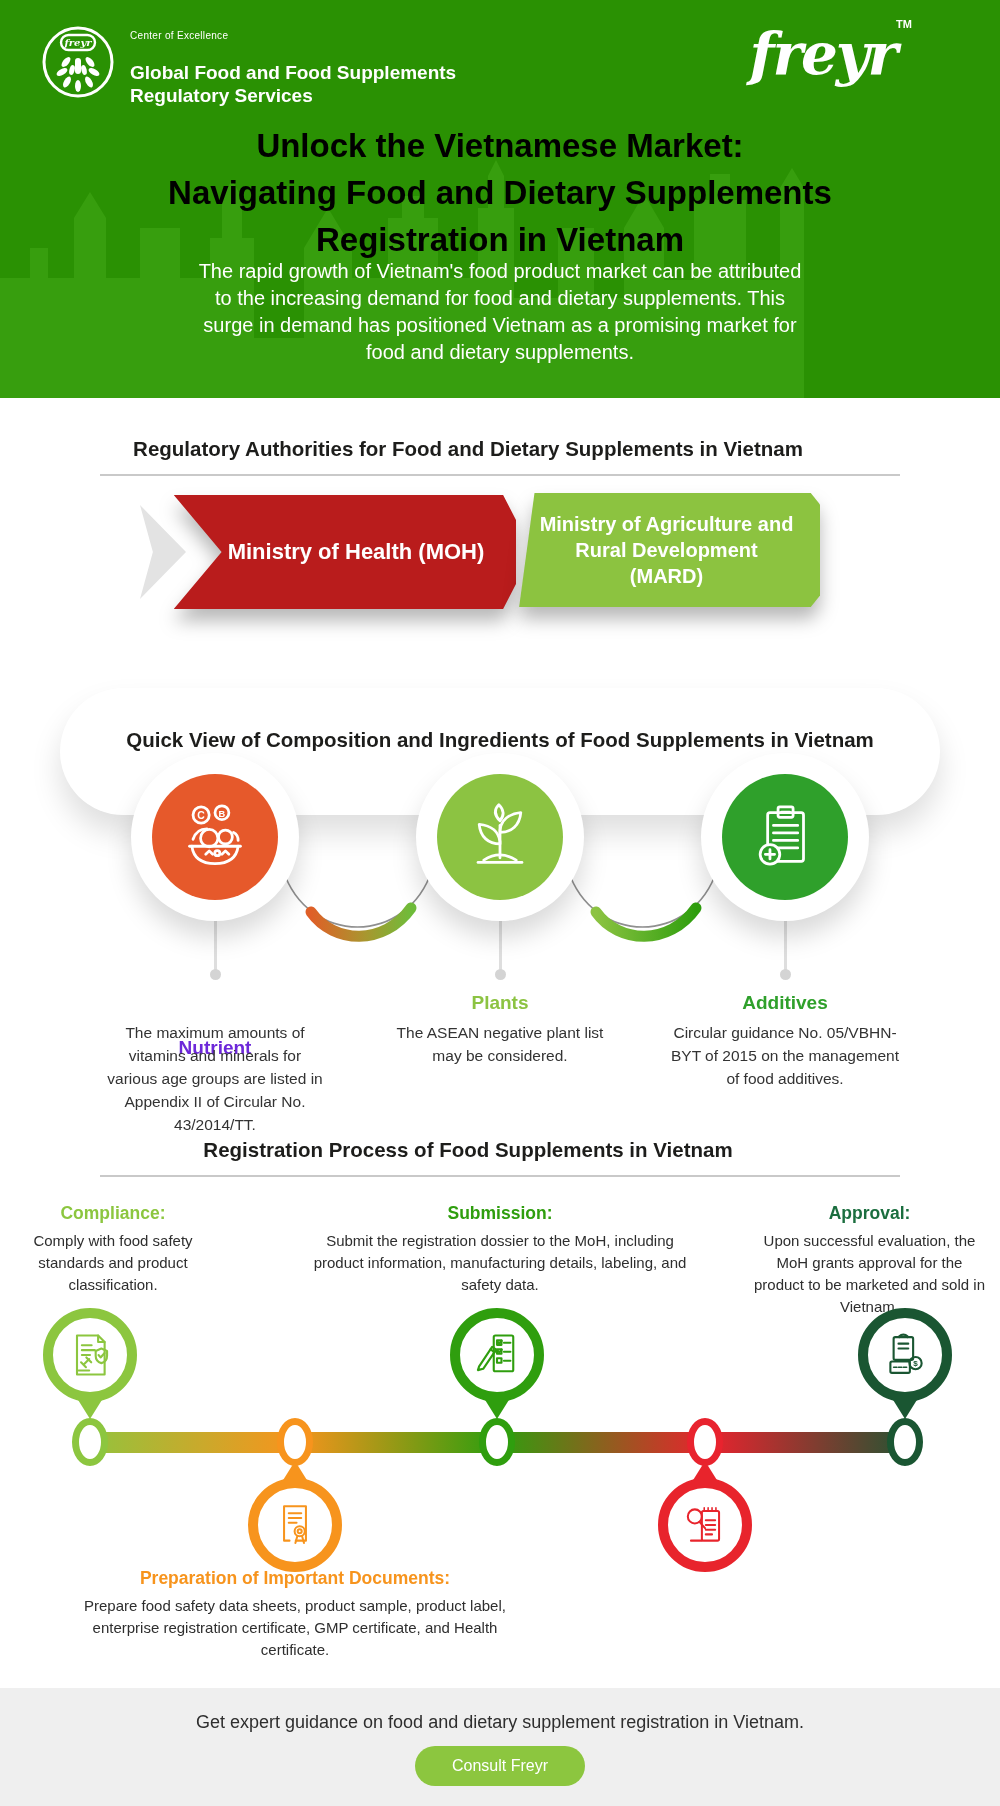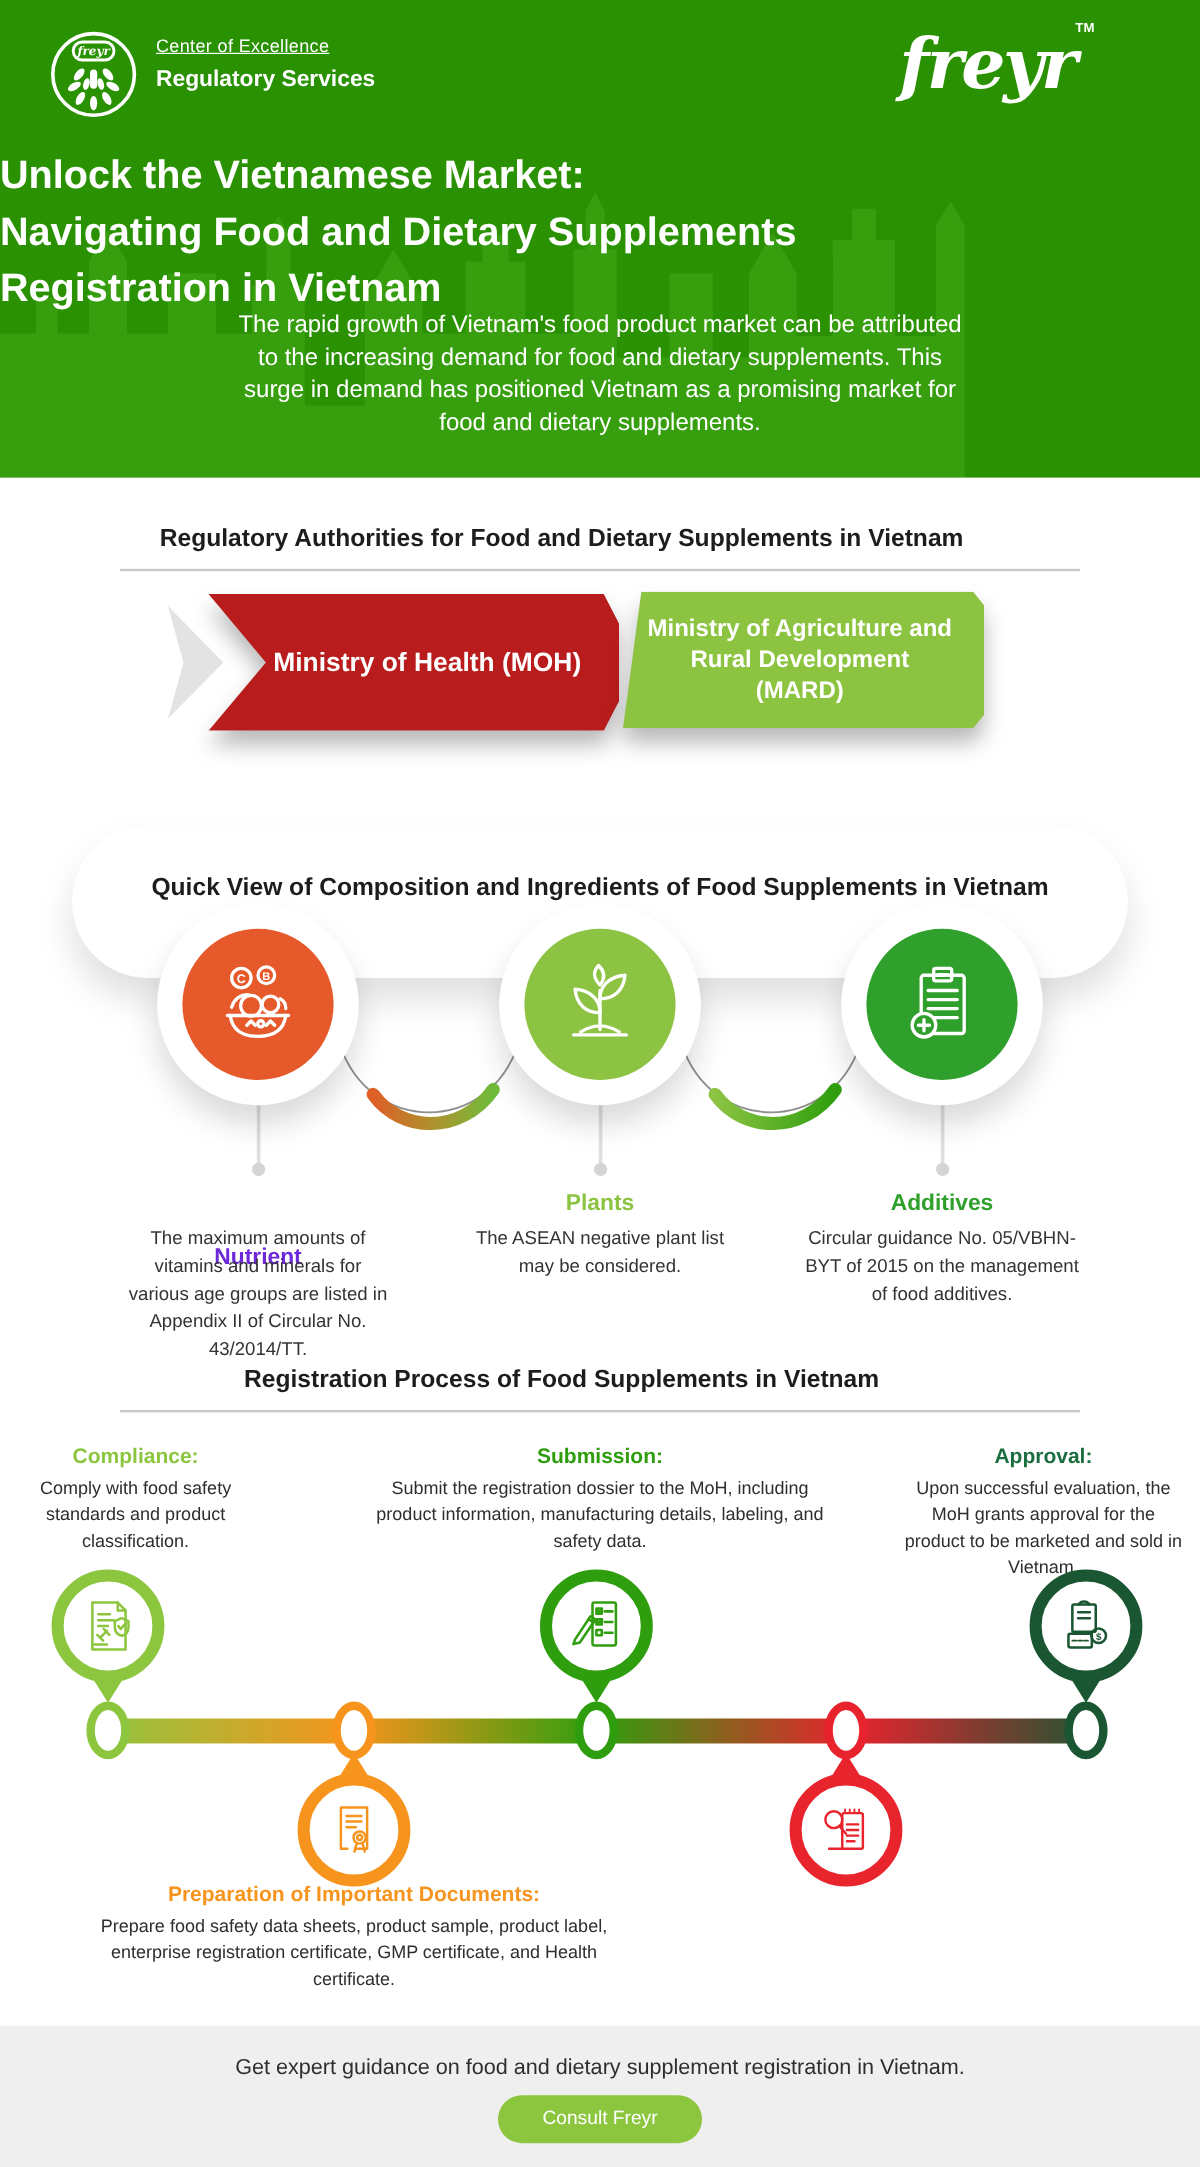--- a/index.html
+++ b/index.html
@@ -5,26 +5,26 @@
   html,body{margin:0;padding:0;background:#ffffff;}
   #page{position:relative;width:1000px;height:1806px;background:#ffffff;overflow:hidden;
         font-family:"Liberation Sans",sans-serif;color:#2e2e2e;}
   .abs{position:absolute;}
 
   
   .header{left:0;top:0;width:1000px;height:398px;background:#2a9103;}
   .skyline{left:0;bottom:0;width:1000px;height:270px;opacity:.16;}
   .logo-group{left:40px;top:24px;display:flex;align-items:flex-start;}
   .coe{margin-left:14px;color:#fff;padding-top:6px;}
-  .coe .l1{font-size:15px;letter-spacing:.3px;margin-bottom:8px;text-decoration:underline;}
+  .coe .l1{font-size:10px;letter-spacing:.3px;margin-bottom:20px;}
   .coe .l2,.coe .l3{font-size:19px;font-weight:bold;line-height:1.22;}
   .wordmark{right:88px;top:18px;color:#fff;font-weight:bold;font-size:58px;
             font-family:"DejaVu Serif","Liberation Serif",serif;font-style:italic;letter-spacing:-2px;}
   .wordmark sup{font-size:11px;font-style:normal;letter-spacing:0;vertical-align:46px;font-family:"Liberation Sans",sans-serif;}
-  .title{left:0;top:122px;width:1000px;text-align:left;color:#ffffff;font-weight:bold;
+  .title{left:0;top:122px;width:1000px;text-align:center;color:#000000;font-weight:bold;
          font-size:33px;line-height:47px;}
   .intro{left:190px;top:258px;width:620px;text-align:center;color:#fff;font-size:20px;line-height:27px;}
 
   
   .sec-heading{width:936px;text-align:center;color:#1d1d1b;font-size:20.5px;font-weight:bold;}
   .divider{height:2px;background:#c9c9c9;}
 
   
   .banner-wrap{filter:drop-shadow(0 12px 9px rgba(0,0,0,.28));}
   .banner{display:flex;align-items:center;justify-content:center;color:#fff;text-align:center;box-sizing:border-box;}
@@ -91,20 +91,21 @@
           <ellipse cx="50" cy="38" rx="3" ry="6" transform="rotate(-40 50 38)"></ellipse>
           <ellipse cx="32" cy="46" rx="2.6" ry="5" transform="rotate(15 32 46)"></ellipse>
           <ellipse cx="44" cy="46" rx="2.6" ry="5" transform="rotate(-15 44 46)"></ellipse>
           <rect x="35" y="34" width="6" height="16" rx="3"></rect>
         </g>
         <rect x="21" y="11" width="34" height="15" rx="7.5" fill="#2a9103" stroke="#fff" stroke-width="2.4"></rect>
         <text x="38" y="22" text-anchor="middle" font-size="10" font-style="italic" font-weight="bold" fill="#fff" font-family="DejaVu Serif,serif">freyr</text>
       </svg>
       <div class="coe">
         <div class="l1">Center of Excellence</div>
+        <div class="l2">Global Food and Food Supplements</div>
         <div class="l3">Regulatory Services</div>
       </div>
     </div>
 
     <div class="abs wordmark"><span>freyr</span><sup>TM</sup></div>
 
     <div class="abs title">
       <div>Unlock the Vietnamese Market:</div>
       <div>Navigating Food and Dietary Supplements</div>
       <div>Registration in Vietnam</div>

